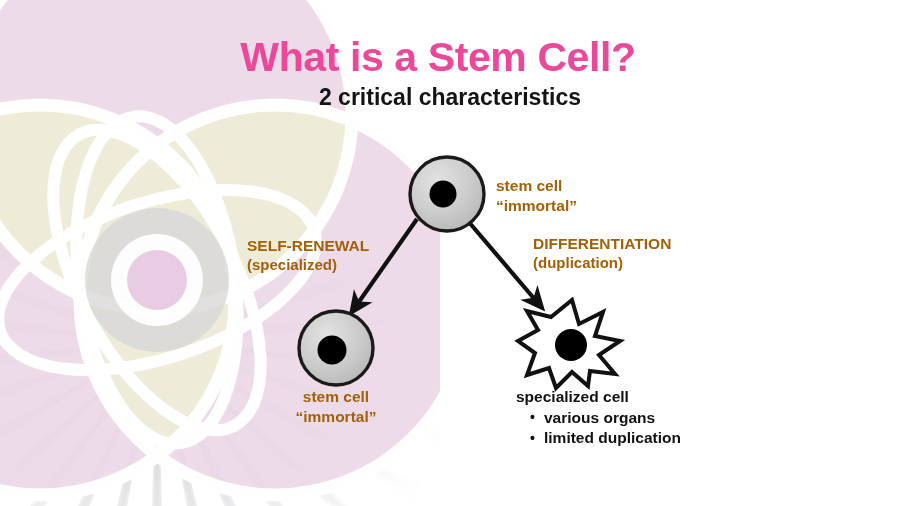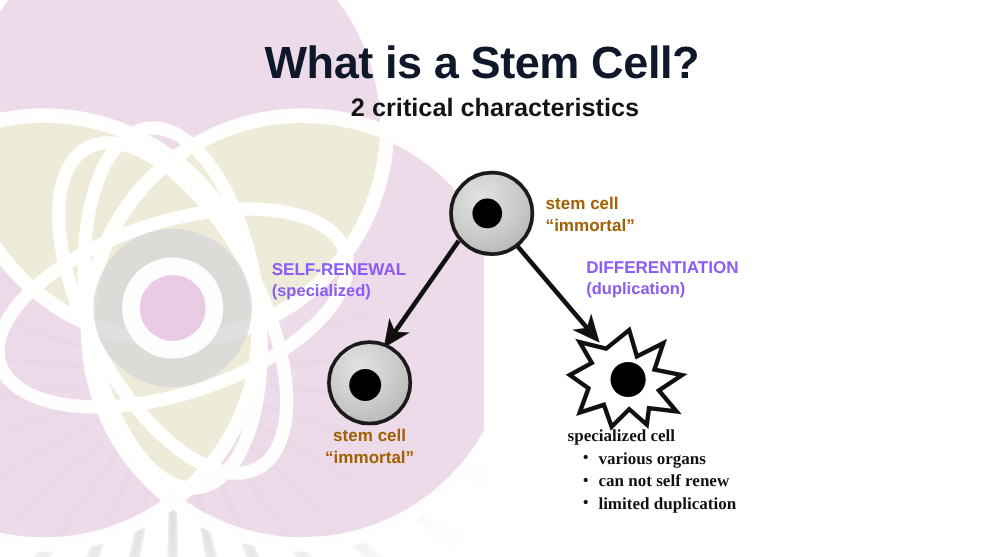--- a/index.html
+++ b/index.html
@@ -33,35 +33,35 @@
   }
   .title {
     position: absolute;
     left: 0;
     top: 34px;
     width: 876px;
     text-align: center;
     font-size: 41px;
     font-weight: bold;
     letter-spacing: -0.4px;
-    color: #0f172a;
+    color: #ec4899;
   }
   .subtitle {
     position: absolute;
     left: 0;
     top: 84px;
     width: 900px;
     text-align: center;
     font-size: 23px;
     font-weight: bold;
     color: #141414;
   }
   .red-label {
     position: absolute;
-    color: #8b5cf6;
+    color: #a16207;
     font-weight: bold;
     font-size: 15.5px;
     line-height: 19px;
     white-space: nowrap;
   }
   .red-label .sub {
     display: block;
     font-size: 15px;
   }
   #label-self-renewal { left: 247px; top: 236px; }
@@ -83,21 +83,20 @@
     text-align: center;
   }
   #specialized-block {
     position: absolute;
     left: 516px;
     top: 387px;
     font-size: 15.5px;
     font-weight: bold;
     line-height: 20.5px;
     color: #111111;
-    font-family: Liberation Serif, serif;
   }
   #specialized-block .heading { white-space: nowrap; }
   #specialized-block ul {
     list-style: none;
     margin: 0;
     padding: 0 0 0 14px;
   }
   #specialized-block li {
     white-space: nowrap;
     position: relative;
@@ -332,18 +331,17 @@
 
   <div class="cell-caption" id="caption-bottom-cell">
     <div>stem cell</div>
     <div>“immortal”</div>
   </div>
 
   <div id="specialized-block">
     <div class="heading">specialized cell</div>
     <ul>
       <li>various organs</li>
-      <li>can not self renew</li>
       <li>limited duplication</li>
     </ul>
   </div>
 
 </div>
 
 </body></html>

